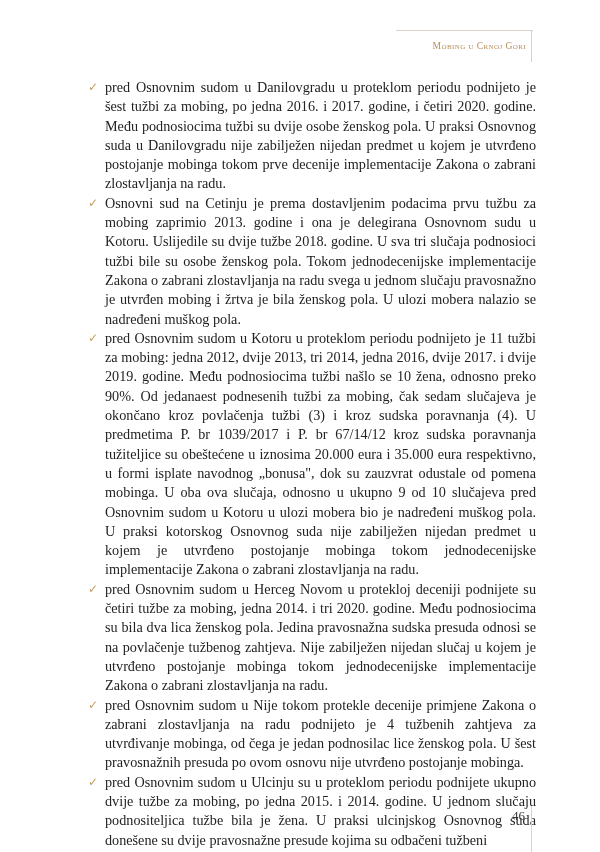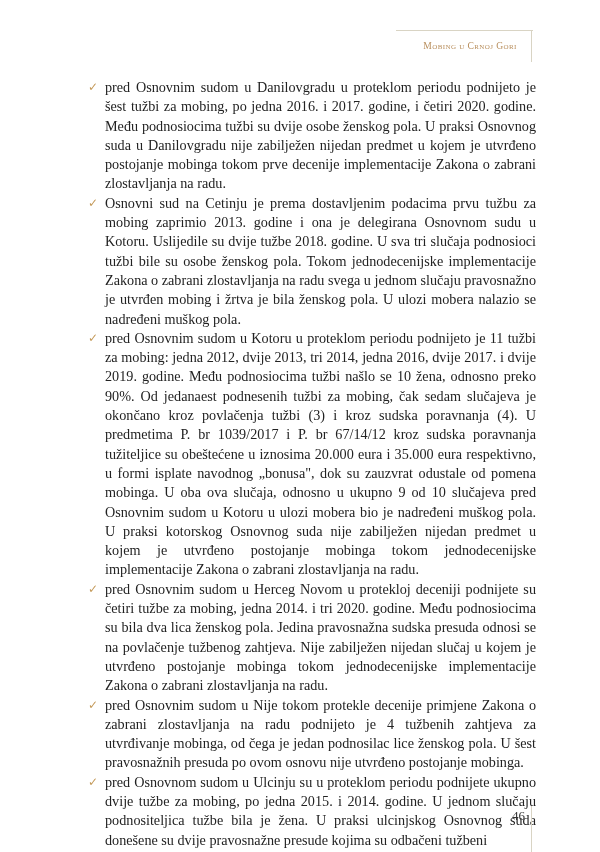--- a/index.html
+++ b/index.html
@@ -1,19 +1,19 @@
 <!DOCTYPE html>
 <html><head>
 <meta charset="utf-8">
 <style>
   html, body { margin: 0; padding: 0; background: #ffffff; }
   body { width: 600px; height: 852px; position: relative; overflow: hidden; font-family: "Liberation Serif", "DejaVu Serif", serif; color: #222; }
   .header-rule-h { position: absolute; left: 396px; top: 30px; width: 137px; height: 1px; background: #d9d4c4; }
   .header-rule-v { position: absolute; left: 531px; top: 30px; width: 1px; height: 32px; background: #d9d4c4; }
-  .running-head { position: absolute; left: 414px; top: 40px; width: 112px; text-align: center; font-size: 9.6px; font-variant: small-caps; letter-spacing: 0.4px; color: #b88e5c; }
+  .running-head { position: absolute; left: 414px; top: 40px; width: 112px; text-align: right; font-size: 9.6px; font-variant: small-caps; letter-spacing: 0.4px; color: #b88e5c; }
   .content { position: absolute; left: 88px; top: 78px; width: 448px; }
   ul.bullets { list-style: none; margin: 0; padding: 0; }
   ul.bullets li { position: relative; padding-left: 17px; font-size: 14.2px; line-height: 19.3px; text-align: justify; }
   ul.bullets li .check { position: absolute; left: 0; top: 0; color: #c49a5a; font-size: 12px; font-family: "DejaVu Sans", sans-serif; }
   b { font-weight: normal; }
   .page-num { position: absolute; left: 512px; top: 808px; font-size: 13px; color: #333; }
   .footer-rule-v { position: absolute; left: 531px; top: 806px; width: 1px; height: 46px; background: #d9d4c4; }
 </style>
 </head>
 <body>
@@ -39,19 +39,19 @@
     <li>
       <span class="check">✓</span>
       <span>pred </span><b>Osnovnim sudom u Herceg Novom</b><span> u protekloj deceniji podnijete su četiri tužbe za mobing, jedna 2014. i tri 2020. godine. Među podnosiocima su bila dva lica ženskog pola. Jedina pravosnažna sudska presuda odnosi se na povlačenje tužbenog zahtjeva. Nije zabilježen nijedan slučaj u kojem je utvrđeno postojanje mobinga tokom jednodecenijske implementacije Zakona o zabrani zlostavljanja na radu.</span>
     </li>
     <li>
       <span class="check">✓</span>
       <span>pred </span><b>Osnovnim sudom u Nije</b><span> tokom protekle decenije primjene Zakona o zabrani zlostavljanja na radu podnijeto je 4 tužbenih zahtjeva za utvrđivanje mobinga, od čega je jedan podnosilac lice ženskog pola. U šest pravosnažnih presuda po ovom osnovu nije utvrđeno postojanje mobinga.</span>
     </li>
     <li>
       <span class="check">✓</span>
-      <span>pred </span><b>Osnovnom sudom u Ulcinju</b><span> su u proteklom periodu podnijete ukupno dvije tužbe za mobing, po jedna 2015. i 2014. godine. U jednom slučaju podnositeljica tužbe bila je žena. U praksi ulcinjskog Osnovnog suda donešene su dvije pravosnažne presude kojima su odbačeni tužbeni</span>
+      <span>pred </span><b>Osnovnim sudom u Ulcinju</b><span> su u proteklom periodu podnijete ukupno dvije tužbe za mobing, po jedna 2015. i 2014. godine. U jednom slučaju podnositeljica tužbe bila je žena. U praksi ulcinjskog Osnovnog suda donešene su dvije pravosnažne presude kojima su odbačeni tužbeni</span>
     </li>
   </ul>
 </div>
 
 <div class="page-num">46</div>
 <div class="footer-rule-v"></div>
 
 </body></html>

